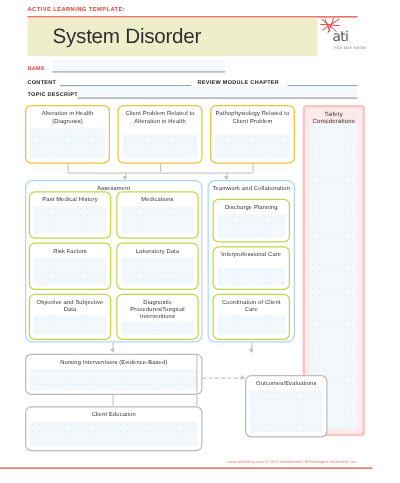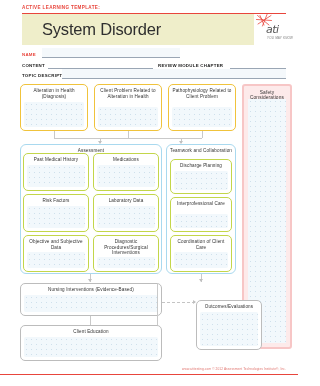--- a/index.html
+++ b/index.html
@@ -61,21 +61,20 @@
     margin-left: 12px;
   }
 
   
   .logo-band {
     position: absolute;
     left: 254px;
     top: 14px;
     width: 32px;
     height: 31px;
-    font-style: italic;
   }
   .logo-burst {
     position: absolute;
     left: 2px;
     top: 0px;
     width: 17px;
     height: 13px;
   }
   .logo-ati {
     position: absolute;

